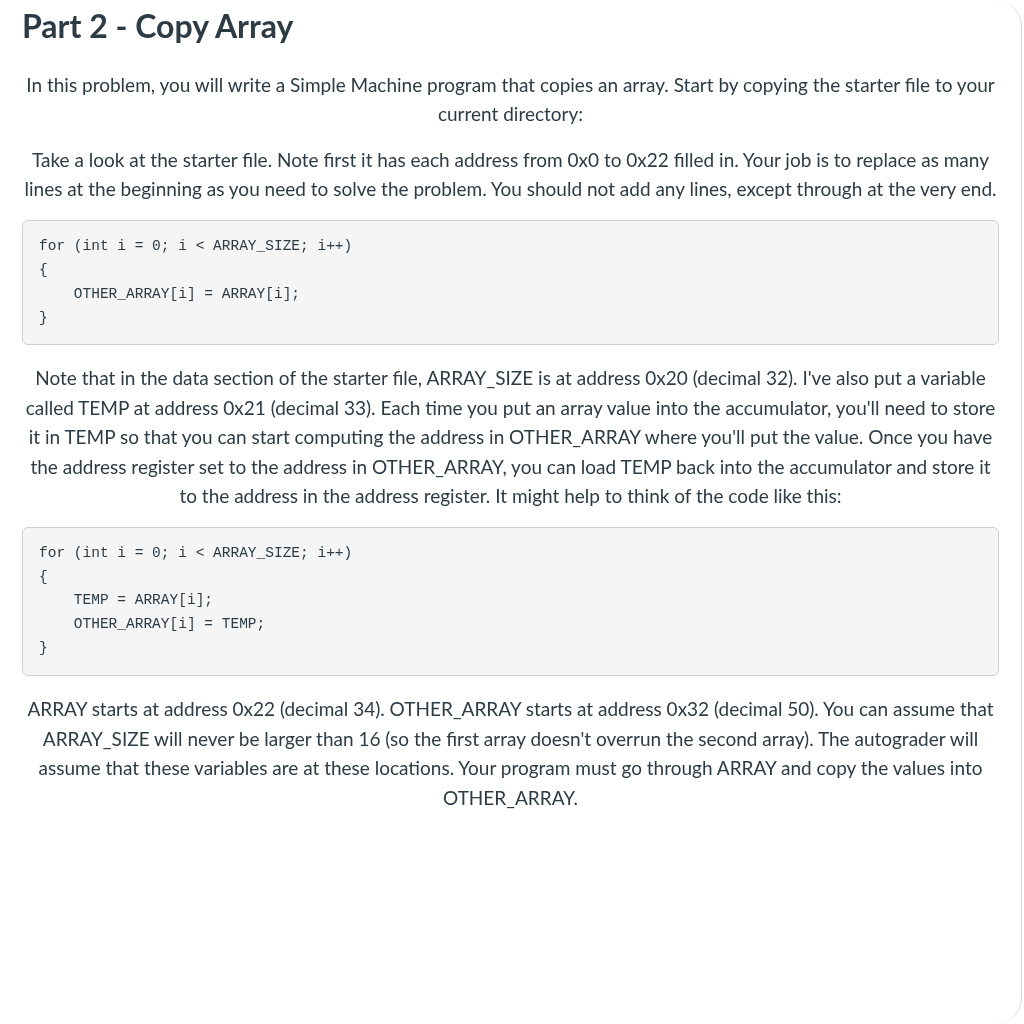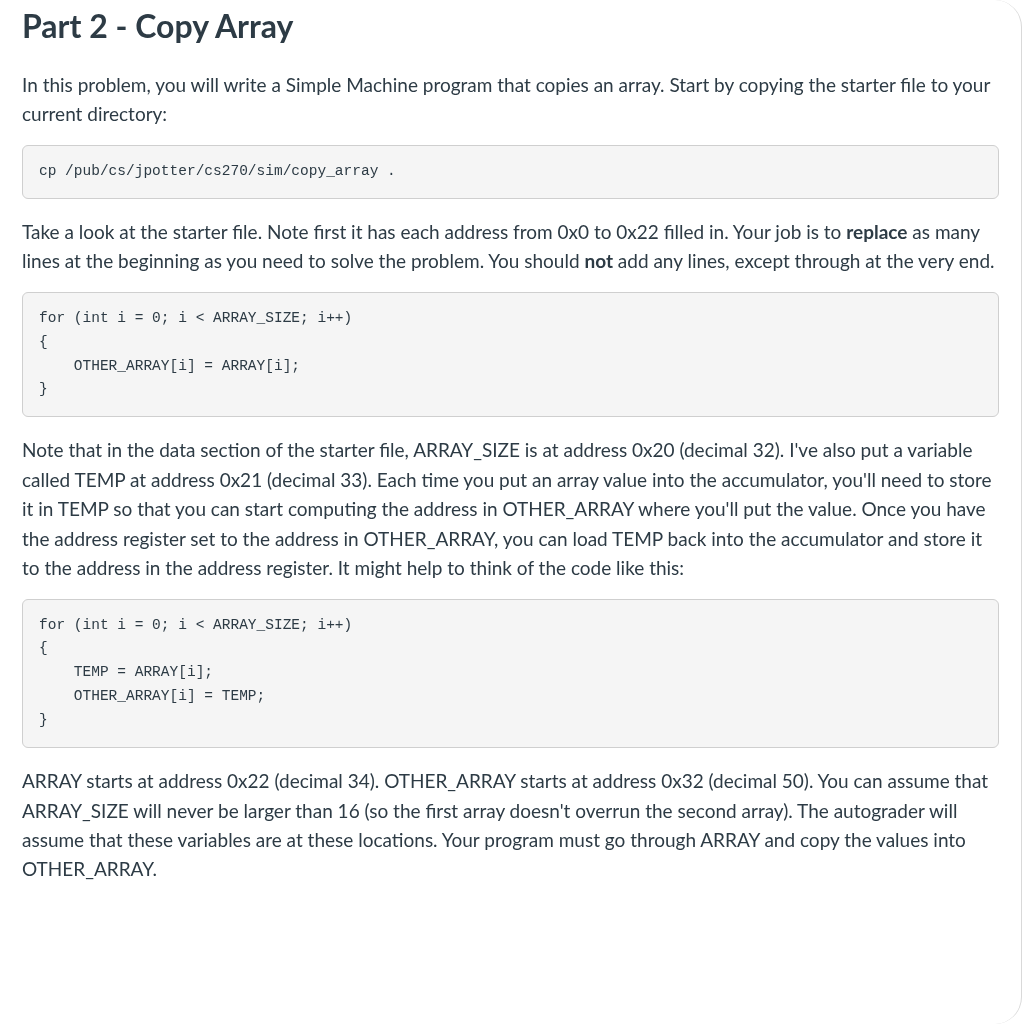--- a/index.html
+++ b/index.html
@@ -28,46 +28,46 @@
     padding-top: 6px;
     padding-bottom: 10px;
     line-height: 1.25;
   }
   p.para {
     font-size: 19px;
     color: #2d3b45;
     line-height: 1.55;
     margin: 14px 0 16px 0;
     font-weight: 400;
+    text-align: center;
   }
   pre.codeblock {
     background: #f5f5f5;
     border: 1px solid #cfcfcf;
     border-radius: 6px;
     padding: 14px 16px;
     font-family: "Menlo", "Monaco", "Consolas", "Courier New", monospace;
     font-size: 14.5px;
     line-height: 1.65;
     color: #2d3b45;
     margin: 14px 0 18px 0;
     white-space: pre;
     overflow: hidden;
   }
-  strong.b { font-weight: 700; }
+  strong.b { font-weight: 400; }
 </style>
 </head>
 <body>
 
 <div class="page">
 
   <h1 class="title">Part 2 - Copy Array</h1>
 
   <p class="para">In this problem, you will write a Simple Machine program that copies an array. Start by copying the starter file to your current directory:</p>
 
-  <pre class="codeblock">cp /pub/cs/jpotter/cs270/sim/copy_array .</pre>
 
   <p class="para">
     <span>Take a look at the starter file. Note first it has each address from 0x0 to 0x22 filled in. Your job is to </span><strong class="b">replace</strong><span> as many lines at the beginning as you need to solve the problem. You should </span><strong class="b">not</strong><span> add any lines, except through at the very end.</span>
   </p>
 
 
   <pre class="codeblock">for (int i = 0; i &lt; ARRAY_SIZE; i++)
 {
     OTHER_ARRAY[i] = ARRAY[i];
 }</pre>

